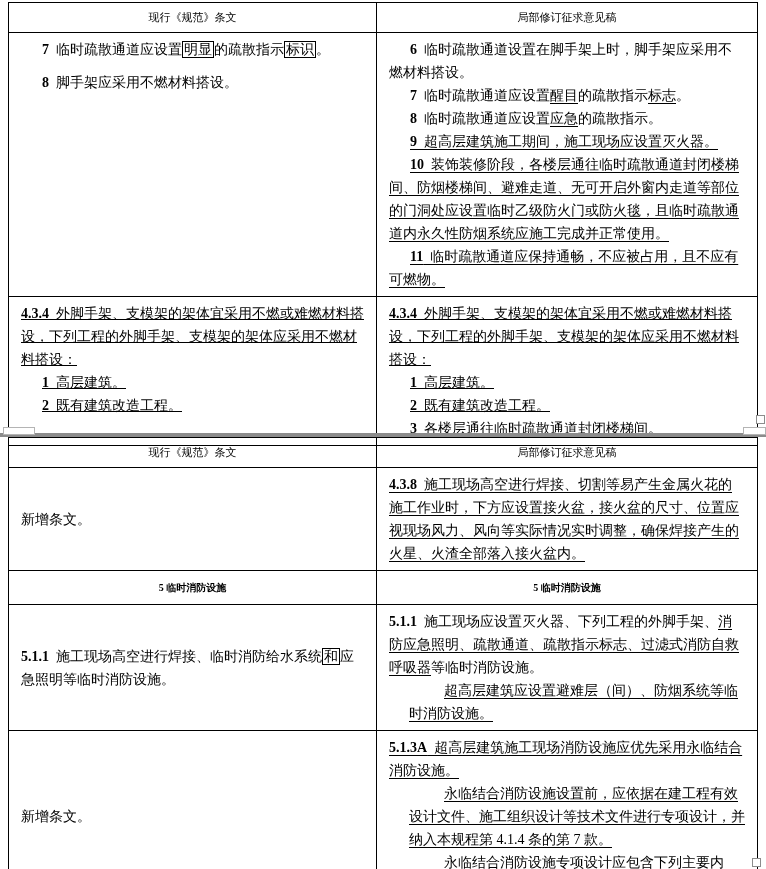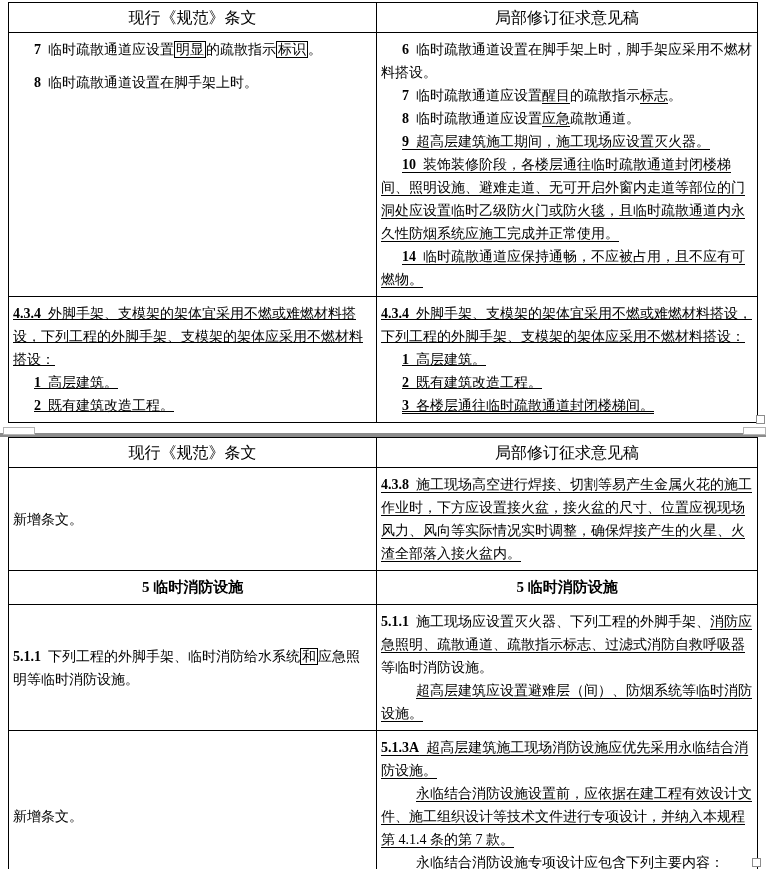--- a/index.html
+++ b/index.html
@@ -18,49 +18,49 @@
     left:8px;
     width:749px;
     font-size:14px;
     line-height:23px;
   }
   table.doc.t1{top:2px;}
   table.doc.t2{top:437px;}
   .doc td,.doc th{
     border:1px solid #000;
     vertical-align:top;
-    padding:5px 4px;
+    padding:5px 12px;
     overflow:hidden;
   }
   .doc th{
     font-weight:normal;
     text-align:center;
     vertical-align:middle;
     padding:2px;
-    font-size:16px;
+    font-size:11px;
   }
   col.c-left{width:368px;}
   col.c-right{width:381px;}
   tr.h-head{height:30px;}
   tr.t1-r1{height:250px;}
   tr.t1-r2{height:126px;text-decoration:underline;}
   tr.t2-r1{height:98px;}
   tr.t2-rsec{height:34px;}
   tr.t2-r3{height:84px;}
   tr.t2-r4{height:172px;}
   td.v-mid{vertical-align:middle;}
   td.sec-cell{
     text-align:center;
     vertical-align:middle;
     font-weight:bold;
-    font-size:15px;
+    font-size:10px;
   }
   .para{margin:0;white-space:pre-wrap;}
   .t-item{text-indent:1.5em;}
-  .t-indent{text-indent:2.5em;}
+  .t-indent{text-indent:2.5em;margin-left:20px;}
   .p-gap{margin-top:10px;}
   .s-n{}
   .s-b{font-weight:bold;}
   .s-u{text-decoration:underline;text-underline-offset:3px;}
   .s-bu{font-weight:bold;text-decoration:underline;text-underline-offset:3px;}
   .s-box{border:1px solid #000;padding:0 1px;}
   
   .gray-bar{
     position:absolute;top:433px;left:0;
     width:766px;height:4px;background:#8c8c8c;
@@ -84,31 +84,31 @@
       </colgroup>
     <tbody>
         <tr class="h-head">
       <th>现行《规范》条文</th>
       <th>局部修订征求意见稿</th>
     </tr>
     <tr class="t1-r1">
       <td>
             <div>
               <div class="para t-item"><span class="s-b">7</span><span class="s-n">  临时疏散通道应设置</span><span class="s-box">明显</span><span class="s-n">的疏散指示</span><span class="s-box">标识</span><span class="s-n">。</span></div>
-              <div class="para t-item p-gap"><span class="s-b">8</span><span class="s-n">  临时疏散通道设置在脚手架上时。</span></div>
+              <div class="para t-item p-gap"><span class="s-b">8</span><span class="s-n">  脚手架应采用不燃材料搭设。</span></div>
             </div>
           </td>
       <td>
             <div>
               <div class="para t-item"><span class="s-b">6</span><span class="s-n">  临时疏散通道设置在脚手架上时，脚手架应采用不燃材料搭设。</span></div>
               <div class="para t-item"><span class="s-b">7</span><span class="s-n">  临时疏散通道应设置</span><span class="s-u">醒目</span><span class="s-n">的疏散指示</span><span class="s-u">标志</span><span class="s-n">。</span></div>
-              <div class="para t-item"><span class="s-b">8</span><span class="s-n">  临时疏散通道应设置</span><span class="s-u">应急</span><span class="s-n">疏散通道。</span></div>
+              <div class="para t-item"><span class="s-b">8</span><span class="s-n">  临时疏散通道应设置</span><span class="s-u">应急</span><span class="s-n">的疏散指示。</span></div>
               <div class="para t-item"><span class="s-bu">9</span><span class="s-u">  超高层建筑施工期间，施工现场应设置灭火器。</span></div>
-              <div class="para t-item"><span class="s-bu">10</span><span class="s-u">  装饰装修阶段，各楼层通往临时疏散通道封闭楼梯间、照明设施、避难走道、无可开启外窗内走道等部位的门洞处应设置临时乙级防火门或防火毯，且临时疏散通道内永久性防烟系统应施工完成并正常使用。</span></div>
-              <div class="para t-item"><span class="s-bu">14</span><span class="s-u">  临时疏散通道应保持通畅，不应被占用，且不应有可燃物。</span></div>
+              <div class="para t-item"><span class="s-bu">10</span><span class="s-u">  装饰装修阶段，各楼层通往临时疏散通道封闭楼梯间、防烟楼梯间、避难走道、无可开启外窗内走道等部位的门洞处应设置临时乙级防火门或防火毯，且临时疏散通道内永久性防烟系统应施工完成并正常使用。</span></div>
+              <div class="para t-item"><span class="s-bu">11</span><span class="s-u">  临时疏散通道应保持通畅，不应被占用，且不应有可燃物。</span></div>
             </div>
           </td>
     </tr>
     <tr class="t1-r2">
       <td>
             <div>
               <div class="para t-clause"><span class="s-b">4.3.4</span><span class="s-n">  外脚手架、支模架的架体宜采用不燃或难燃材料搭设，下列工程的外脚手架、支模架的架体应采用不燃材料搭设：</span></div>
               <div class="para t-item"><span class="s-b">1</span><span class="s-n">  高层建筑。</span></div>
               <div class="para t-item"><span class="s-b">2</span><span class="s-n">  既有建筑改造工程。</span></div>
             </div>
@@ -152,21 +152,21 @@
             </div>
           </td>
     </tr>
     <tr class="t2-rsec">
       <td class="sec-cell">5 临时消防设施</td>
       <td class="sec-cell">5 临时消防设施</td>
     </tr>
     <tr class="t2-r3">
       <td class="v-mid">
             <div>
-              <div class="para t-clause"><span class="s-b">5.1.1</span><span class="s-n">  下列工程的外脚手架、临时消防给水系统</span><span class="s-box">和</span><span class="s-n">应急照明等临时消防设施。</span></div>
+              <div class="para t-clause"><span class="s-b">5.1.1</span><span class="s-n">  施工现场高空进行焊接、临时消防给水系统</span><span class="s-box">和</span><span class="s-n">应急照明等临时消防设施。</span></div>
             </div>
           </td>
       <td>
             <div>
               <div class="para t-clause"><span class="s-b">5.1.1</span><span class="s-n">  施工现场应设置灭火器、下列工程的外脚手架、</span><span class="s-u">消防应急照明、疏散通道、疏散指示标志、过滤式消防自救呼吸器</span><span class="s-n">等临时消防设施。</span></div>
               <div class="para t-indent"><span class="s-u">超高层建筑应设置避难层（间）、防烟系统等临时消防设施。</span></div>
             </div>
           </td>
     </tr>
     <tr class="t2-r4">

